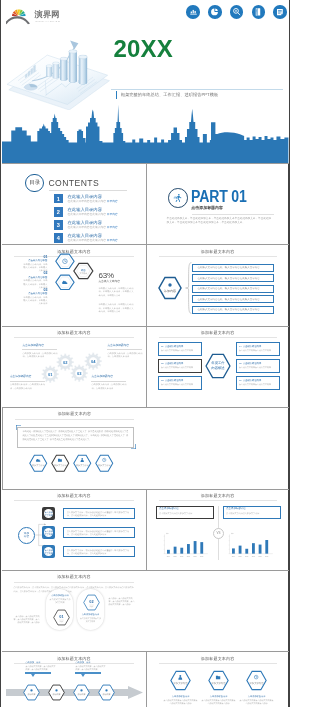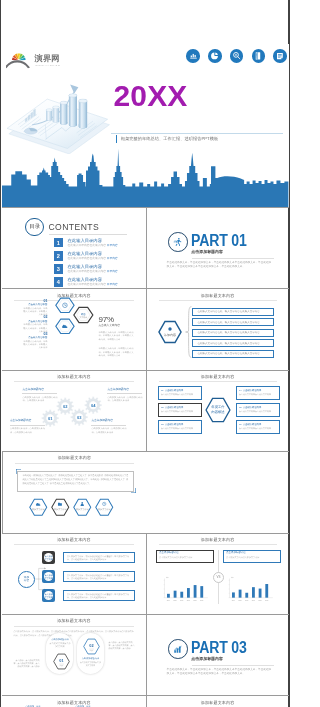--- a/index.html
+++ b/index.html
@@ -1,37 +1,37 @@
 <!DOCTYPE html>
 <html><head>
 <meta charset="utf-8">
 <style>
   html,body{margin:0;padding:0;background:#fff;}
   body{width:290px;height:707px;font-family:"Liberation Sans",sans-serif;overflow:hidden;
        -webkit-font-smoothing:antialiased;}
   .page{position:relative;width:290px;height:707px;box-sizing:border-box;
         border-left:1.4px solid #424242;border-right:2.2px solid #424242;background:#fff;}
   .grid{position:absolute;left:1.4px;top:0;width:286.4px;}
-  .slide{position:relative;overflow:hidden;background:#fff;box-sizing:border-box;margin-top:44px;}
+  .slide{position:relative;overflow:hidden;background:#fff;box-sizing:border-box;}
   .s-full{width:286.4px;height:163.1px;}
   .row{width:286.4px;height:81.4px;display:flex;border-top:1px solid #9a9a9a;box-sizing:border-box;}
   .s-half{width:143.2px;height:80.4px;position:relative;overflow:hidden;box-sizing:border-box;}
   .s-half.rt{border-left:1px solid #9a9a9a;width:143.2px;}
 
   .hdr{position:absolute;left:0;right:0;top:3.2px;text-align:center;
        font-size:4px;color:#555;letter-spacing:.2px;white-space:nowrap;}
   .hdr-rule{position:absolute;left:12px;right:12px;top:10.6px;height:1px;background:#e4e4e4;}
 
   
   .cov-logo{position:absolute;left:3.5px;top:2.5px;width:57px;height:22px;}
   .cov-icons{position:absolute;right:2px;top:5px;display:flex;gap:8.1px;}
   .ticon{width:13.6px;height:13.6px;border-radius:50%;background:#2179bd;
          display:flex;align-items:center;justify-content:center;}
   .cov-biz{position:absolute;left:3px;top:24px;width:112px;height:86px;}
-  .cov-t1{position:absolute;left:111px;top:36.5px;font-size:30px;font-weight:bold;color:#a21caf;
+  .cov-t1{position:absolute;left:111px;top:36.5px;font-size:24px;font-weight:bold;color:#15803d;
           letter-spacing:.2px;line-height:1;}
   .cov-t2{position:absolute;left:110px;top:66.5px;font-size:15.4px;font-weight:bold;color:#1b6fb4;
           letter-spacing:1.0px;line-height:1;}
   .cov-rule{position:absolute;left:109px;top:88.5px;width:172px;height:1px;background:#c3daea;}
   .cov-bar{position:absolute;left:113.5px;top:91px;width:1.2px;height:7.5px;background:#2a7fc0;}
   .cov-t3{position:absolute;left:118.5px;top:92.2px;font-size:4.2px;color:#6f6f6f;letter-spacing:.05px;white-space:nowrap;}
   .cov-sky{position:absolute;left:0;bottom:0;width:286.4px;height:60px;}
 
   
   .ct-circle{position:absolute;left:23px;top:9.5px;width:18.5px;height:18.5px;border-radius:50%;
@@ -395,21 +395,21 @@
               <path d="M4,10 a4.6,4.6 0 0 1 8.8,-1.8 A3.9,3.9 0 0 1 18.8,11.8 h0.7 a3.2,3.2 0 0 1 0,6.4 H5 a4.4,4.4 0 0 1 -1,-8.2 Z"></path>
             </g>
         </svg>
         <svg class="hx" style="left:70.6px;top:16.9px;width:20.7px;height:18px" viewBox="0 0 48 40">
           <polygon points="14,2.5 34,2.5 46,20 34,37.5 14,37.5 2,20" fill="#fff" stroke="#3f3f3f" stroke-width="2.8"></polygon>
           <polygon points="17,7 31,7 39.5,20 31,33 17,33 8.5,20" fill="none" stroke="#dfdfdf" stroke-width="1.1"></polygon>
           <text x="24" y="19" text-anchor="middle" font-size="5.4" fill="#2c6ca8" font-family="'Liberation Sans',sans-serif">标题</text>
           <text x="24" y="26" text-anchor="middle" font-size="4.4" fill="#9a9a9a" font-family="'Liberation Sans',sans-serif">文本内容</text>
         </svg>
 
-        <div class="pct" style="left:96px;top:26.5px">97%</div>
+        <div class="pct" style="left:96px;top:26.5px">63%</div>
         <div class="t" style="left:96px;top:36px;width:40px;font-size:2.7px;color:#555;line-height:1">点击输入文本内容</div>
         <div class="t tiny" style="left:96px;top:41.5px;width:37px;line-height:1.55">单击输入文本内容，单击输入文本内容，单击输入文本内容，单击输入文本内容。单击输入文本</div>
         <div class="t tiny" style="left:96px;top:58px;width:37px;line-height:1.55">单击输入文本内容，单击输入文本内容，单击输入文本内容，单击输入文本内容。单击输入文本</div>
       </div>
 
       <div class="s-half rt">
         <div class="hdr">添加标题文本内容</div>
         <div class="hdr-rule"></div>
         <svg class="hx" style="left:11px;top:31px;width:24px;height:24px" viewBox="0 0 48 48">
           <polygon points="14,3 34,3 46,24 34,45 14,45 2,24" fill="#fff" stroke="#1f5d92" stroke-width="3"></polygon>
@@ -678,36 +678,20 @@
           <text x="24" y="38" text-anchor="middle" font-size="5" fill="#a0a0a0" font-family="'Liberation Sans',sans-serif">内容</text>
         </svg>
         <div class="pill-t" style="left:77.5px;top:42px">
           <div class="pill-h">点击添加标题内容</div>
           <div class="pill-s">点击添加文字内容点击添加文字内容</div>
         </div>
         <div class="sidenote l">点击添加，点击添加文本内容，点击添加文本内容。点击添加文本内容，点击添加</div>
         <div class="sidenote r">点击添加，点击添加文本内容，点击添加文本内容。点击添加文本内容，点击添加</div>
       </div>
 
-      <div class="s-half rt">
-        <div class="pt-circle" style="left:21.5px;top:24.3px;width:19.6px;height:19.6px">
-          <svg width="10" height="10" viewBox="0 0 24 24">
-            <g fill="#2a7fc0">
-                <rect x="3" y="15" width="4" height="6"></rect>
-                <rect x="8.6" y="11" width="4" height="10"></rect>
-            <rect x="14.2" y="6" width="4" height="15"></rect>
-            <path d="M3,14 L9,8 L13,11 L20,3 L20,7 L13.4,14.6 L9.2,11.4 L4,16 Z" opacity="0.55"></path>
-              </g>
-          </svg>
-        </div>
-        <div class="pt-label" style="left:44.2px;top:25.3px">PART 03</div>
-        <div class="pt-sub" style="left:44.6px;top:41.2px">点击添加标题内容</div>
-        <div class="pt-rule" style="left:45px;top:49.6px;width:82px"></div>
-        <div class="pt-body" style="left:20px;top:52.5px;width:106px">单击此处添加文本，单击此处添加文本，单击此处添加文本单击此处添加文本，单击此处添加文本，单击此处添加文本单击此处添加文本，单击此处添加文本。</div>
-      </div>
     </div>
 
     <div class="row">
       <div class="s-half">
         <div class="hdr">添加标题文本内容</div>
         <div class="hdr-rule"></div>
         <svg class="bigarrow" viewBox="0 0 137 13">
           <path d="M0,3 L122,3 L122,0 L137,6.5 L122,13 L122,10 L0,10 Z" fill="#c6cbd0"></path>
         </svg>
         <svg class="hx" style="left:21px;top:32px;width:17px;height:17px" viewBox="0 0 48 48">

